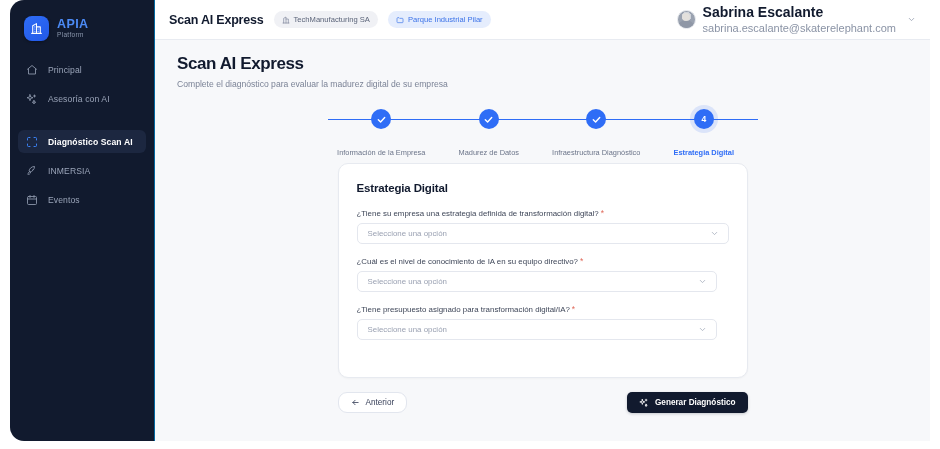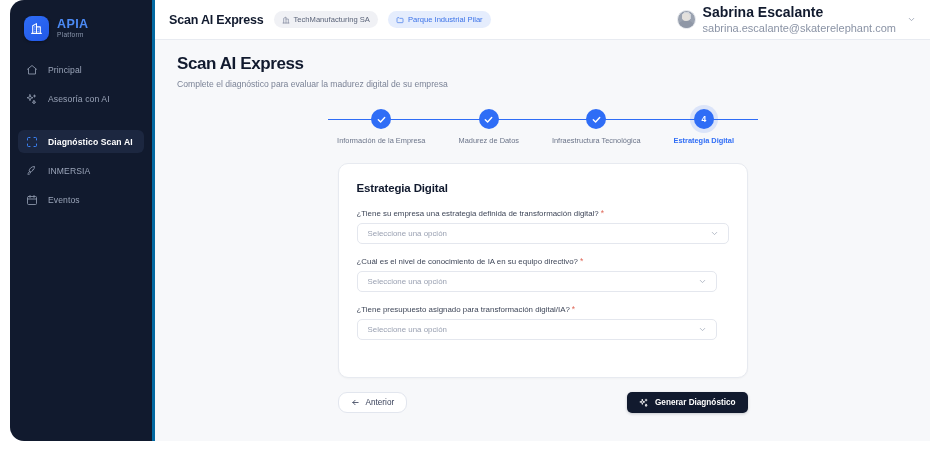--- a/index.html
+++ b/index.html
@@ -18,21 +18,21 @@
     overflow: hidden;
     display: flex;
   }
 
   
   .sidebar {
     width: 145px; height: 441px;
     background: #111a2e;
     flex: 0 0 145px;
     position: relative;
-    border-right: 3px solid #0369a1;
+    border-right: 1px solid #0369a1;
   }
   .logo-row {
     display: flex; align-items: center;
     gap: 8px;
     padding: 12px 0 0 14px;
     height: 44px;
   }
   .logo-box {
     width: 25px; height: 25px;
     border-radius: 8px;
@@ -143,21 +143,21 @@
   .steps { position: relative; display: flex; justify-content: space-between; }
   .step { width: 110px; display: flex; flex-direction: column; align-items: center; position: relative;}
   .step-circle {
     width: 20px; height: 20px; border-radius: 50%;
     background: #2f6df6;
     display: flex; align-items: center; justify-content: center;
     color: #fff; font-size: 8.5px; font-weight: bold;
     position: relative; z-index: 2;
   }
   .step.current .step-circle { box-shadow: 0 0 0 4px rgba(47,109,246,.14); }
-  .step-label { margin-top: 7px; font-size: 7.4px; color: #6b7489; text-align: center; white-space: nowrap;}
+  .step-label { margin-top: 19px; font-size: 7.4px; color: #6b7489; text-align: center; white-space: nowrap;}
   .step.current .step-label { color: #2f6df6; font-weight: bold; }
 
   
   .card {
     width: 410px;
     margin: 8px auto 0 auto;
     background: #ffffff;
     border: 1px solid #e7eaf0;
     border-radius: 10px;
     padding: 18px 18px 26px 18px;
@@ -352,21 +352,21 @@
                 </svg>
             </div>
             <div class="step-label">Madurez de Datos</div>
           </div>
           <div class="step">
             <div class="step-circle">
               <svg width="11" height="11" viewBox="0 0 24 24" fill="none" stroke="#fff" stroke-width="3" stroke-linecap="round" stroke-linejoin="round">
                   <path d="m5 12.5 5 5 9-10"></path>
                 </svg>
             </div>
-            <div class="step-label">Infraestructura Tecnológica</div>
+            <div class="step-label">Infraestructura Diagnóstico</div>
           </div>
           <div class="step current">
             <div class="step-circle">4</div>
             <div class="step-label">Estrategia Digital</div>
           </div>
         </div>
       </div>
 
       <div class="card">
         <div class="card-title">Estrategia Digital</div>

